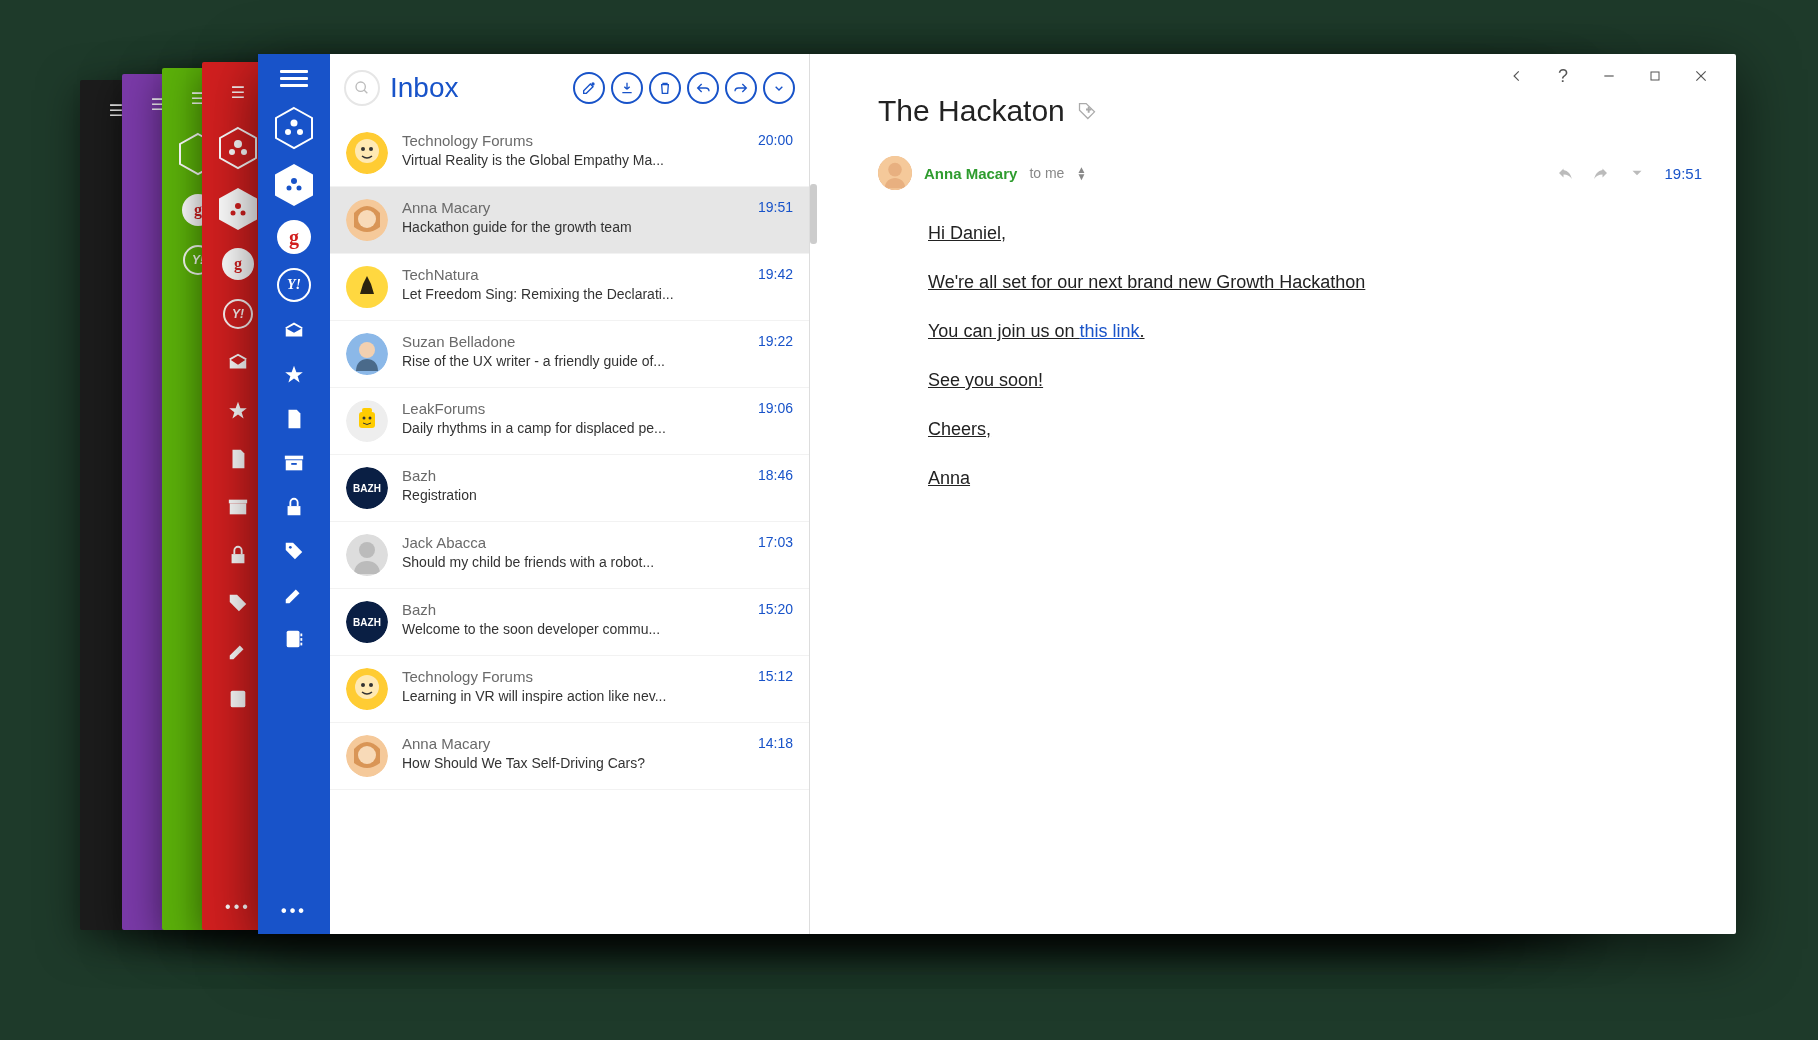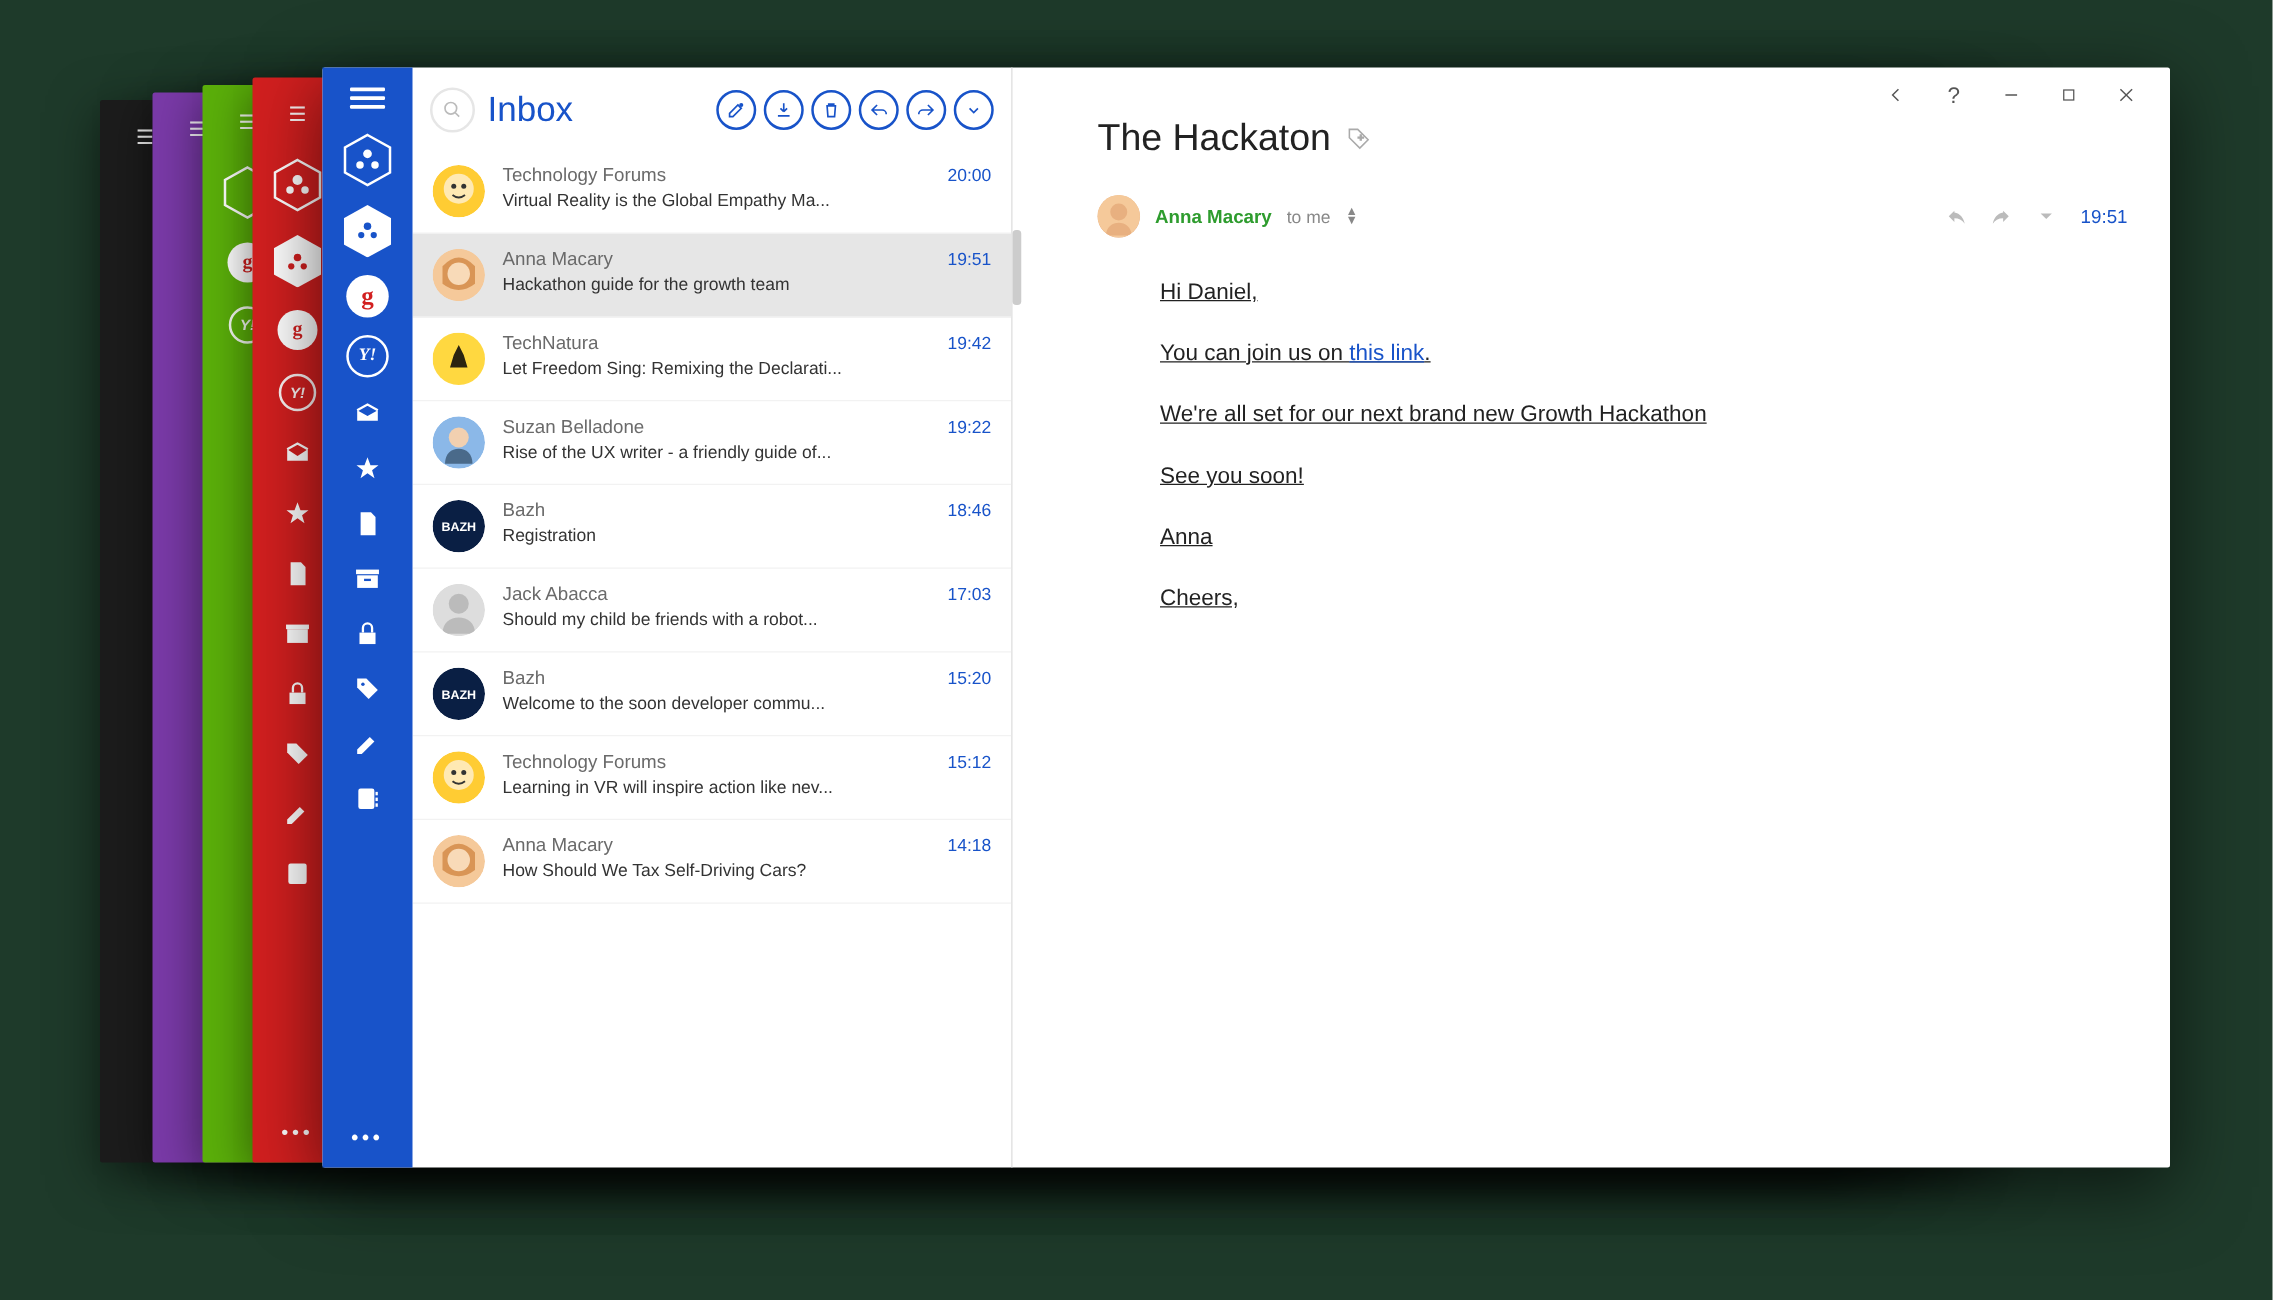--- a/index.html
+++ b/index.html
@@ -388,20 +388,37 @@
           </div>
           <div class="msg-body">
             <div class="sender">Suzan Belladone</div>
             <div class="subject">Rise of the UX writer - a friendly guide of...</div>
           </div>
           <div class="msg-time">19:22</div>
         </div>
         <div class="msg-item">
           <div class="avatar">
             <svg viewBox="0 0 42 42">
+              <circle cx="21" cy="21" r="21" fill="#eee"></circle>
+              <rect x="13" y="12" width="16" height="16" rx="3" fill="#ffcc00"></rect>
+              <rect x="16" y="8" width="10" height="5" rx="2" fill="#ffcc00"></rect>
+              <circle cx="18" cy="18" r="1.5" fill="#333"></circle>
+              <circle cx="24" cy="18" r="1.5" fill="#333"></circle>
+              <path d="M17 23q4 3 8 0" stroke="#333" fill="none"></path>
+            </svg>
+          </div>
+          <div class="msg-body">
+            <div class="sender">LeakForums</div>
+            <div class="subject">Daily rhythms in a camp for displaced pe...</div>
+          </div>
+          <div class="msg-time">19:06</div>
+        </div>
+        <div class="msg-item">
+          <div class="avatar">
+            <svg viewBox="0 0 42 42">
               <circle cx="21" cy="21" r="21" fill="#0a1f44"></circle>
               <text x="21" y="25" text-anchor="middle" fill="#fff" font-size="10" font-weight="bold" font-family="Arial">BAZH</text>
             </svg>
           </div>
           <div class="msg-body">
             <div class="sender">Bazh</div>
             <div class="subject">Registration</div>
           </div>
           <div class="msg-time">18:46</div>
         </div>
@@ -501,20 +518,20 @@
           </svg>
         <svg viewBox="0 0 24 24" fill="#bbb">
             <path d="M6 9l6 6 6-6z"></path>
           </svg>
         <span class="detail-time">19:51</span>
       </div>
     </div>
 
     <div class="body-text">
       <p>Hi Daniel,</p>
+      <p>We're all set for our next brand new Growth Hackathon</p>
       <p><span>You can join us on </span><a href="#">this link</a><span>.</span></p>
-      <p>We're all set for our next brand new Growth Hackathon</p>
       <p>See you soon!</p>
+      <p>Cheers,</p>
       <p>Anna</p>
-      <p>Cheers,</p>
     </div>
   </div>
 </div>
 
 </body></html>

